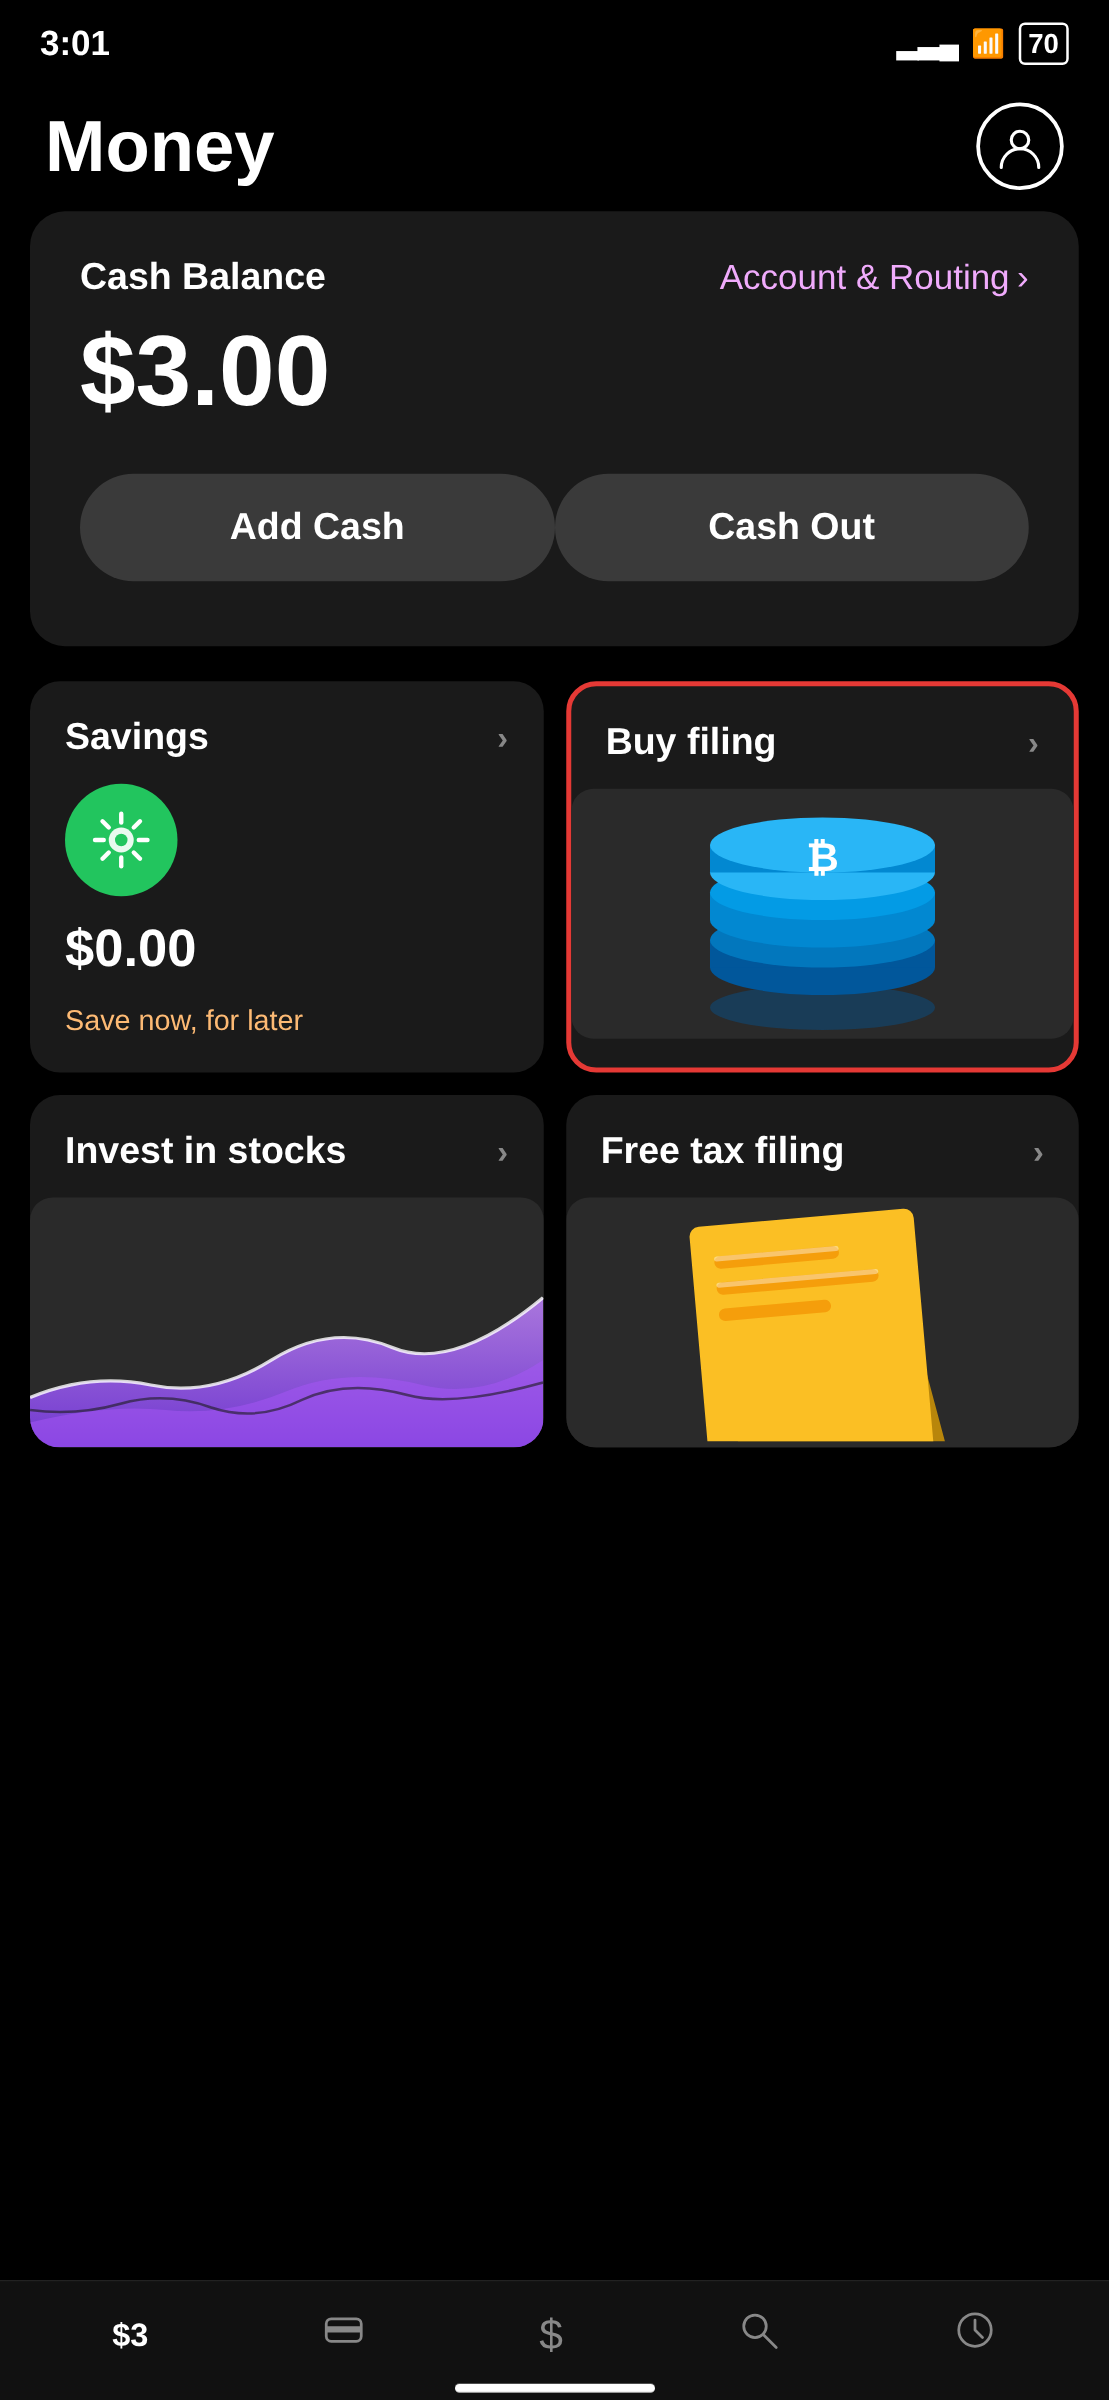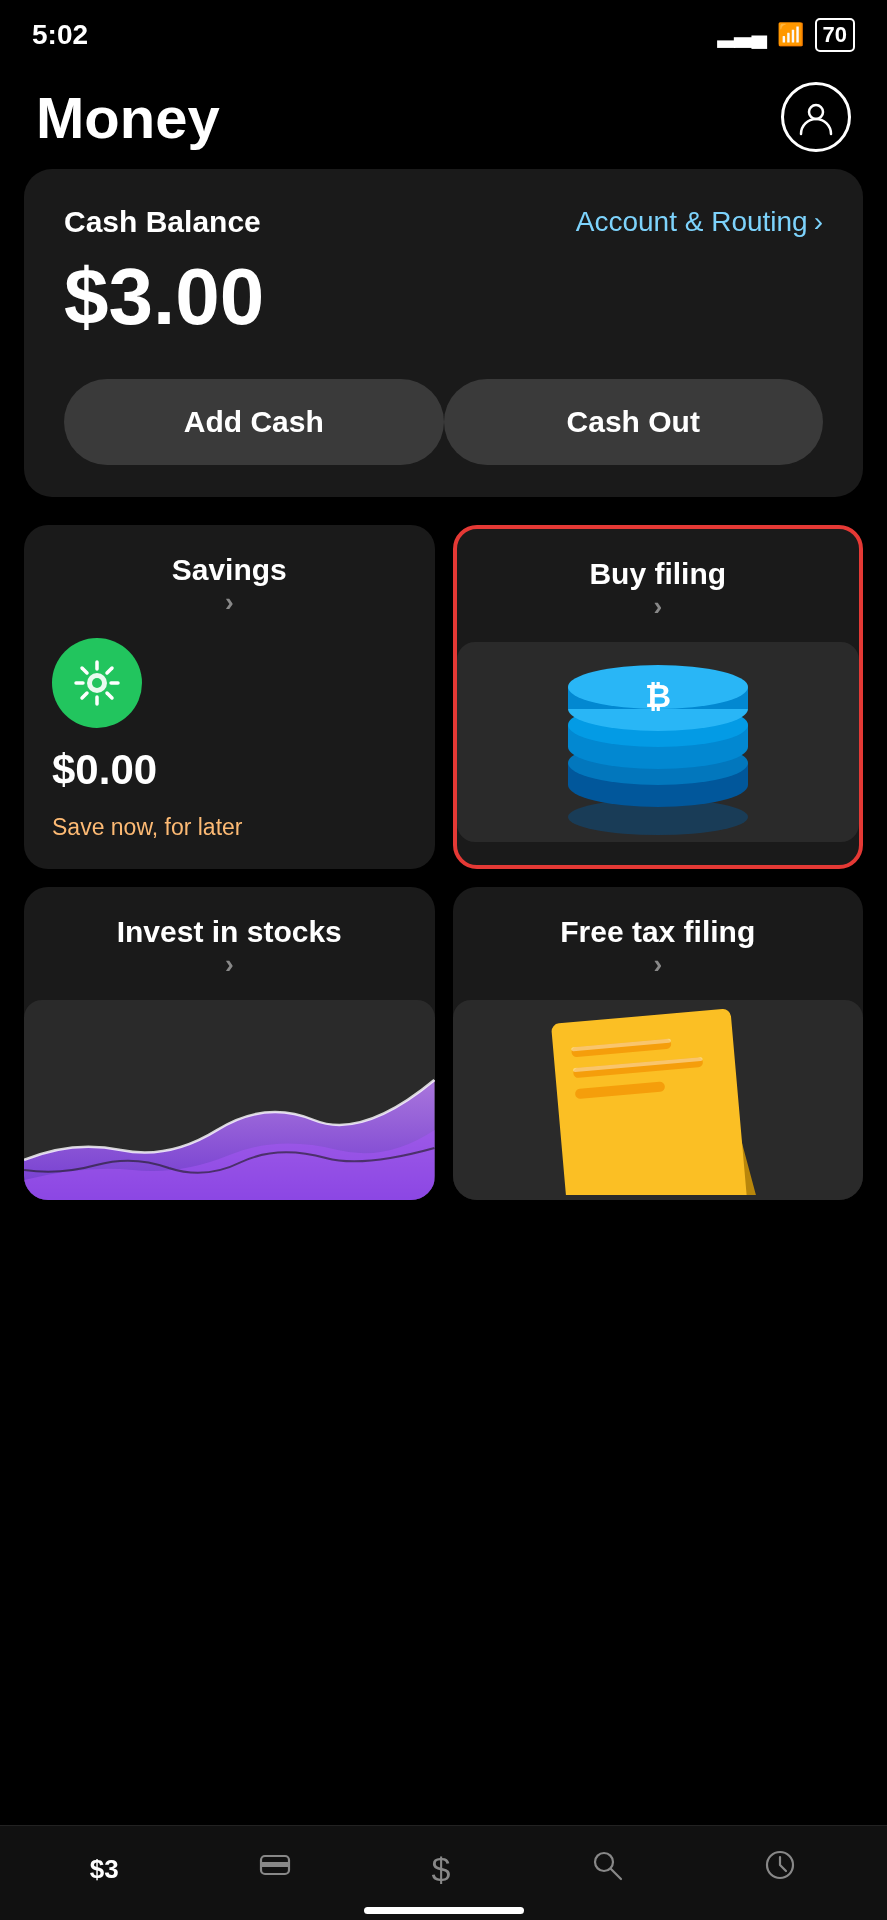--- a/index.html
+++ b/index.html
@@ -59,38 +59,38 @@
       justify-content: center;
       cursor: pointer;
       background: transparent;
     }
 
     
     .cash-balance-card {
       margin: 0 24px 28px;
       background: #1a1a1a;
       border-radius: 28px;
-      padding: 36px 40px 32px;
+      padding: 36px 40px 52px;
     }
     .cash-balance-header {
       display: flex;
       justify-content: space-between;
       align-items: center;
       margin-bottom: 10px;
     }
     .cash-balance-label {
       font-size: 30px;
       font-weight: 600;
     }
     .account-routing-link {
       display: flex;
       align-items: center;
       gap: 6px;
       font-size: 28px;
-      color: #7dd3fc;
+      color: #f0abfc;
       cursor: pointer;
       justify-content: center;
     }
     .cash-amount {
       font-size: 80px;
       font-weight: 700;
       margin: 12px 0 36px;
     }
     .action-buttons {
       display: flex;
@@ -126,21 +126,20 @@
     .feature-card.highlighted {
       border: 4px solid #e53935;
     }
     .feature-card-title {
       display: flex;
       justify-content: space-between;
       align-items: center;
       font-size: 30px;
       font-weight: 700;
       margin-bottom: 20px;
-      flex-direction: column;
     }
     .feature-card-title .chevron {
       color: #888;
       font-size: 26px;
     }
 
     
     .savings-icon {
       width: 90px;
       height: 90px;
@@ -241,21 +240,21 @@
     
     .wave-svg {
       width: 100%;
       height: 100%;
     }
   </style>
 </head>
 <body>
 
 <div class="status-bar">
-  <span>5:02</span>
+  <span>3:01</span>
   <div class="status-right">
     <span class="signal-icon">▂▃▄</span>
     <span class="wifi-icon">📶</span>
     <span class="battery"><span>70</span></span>
   </div>
 </div>
 
 <div class="header">
   <h1 class="header-title">Money</h1>
   <button class="profile-btn">

